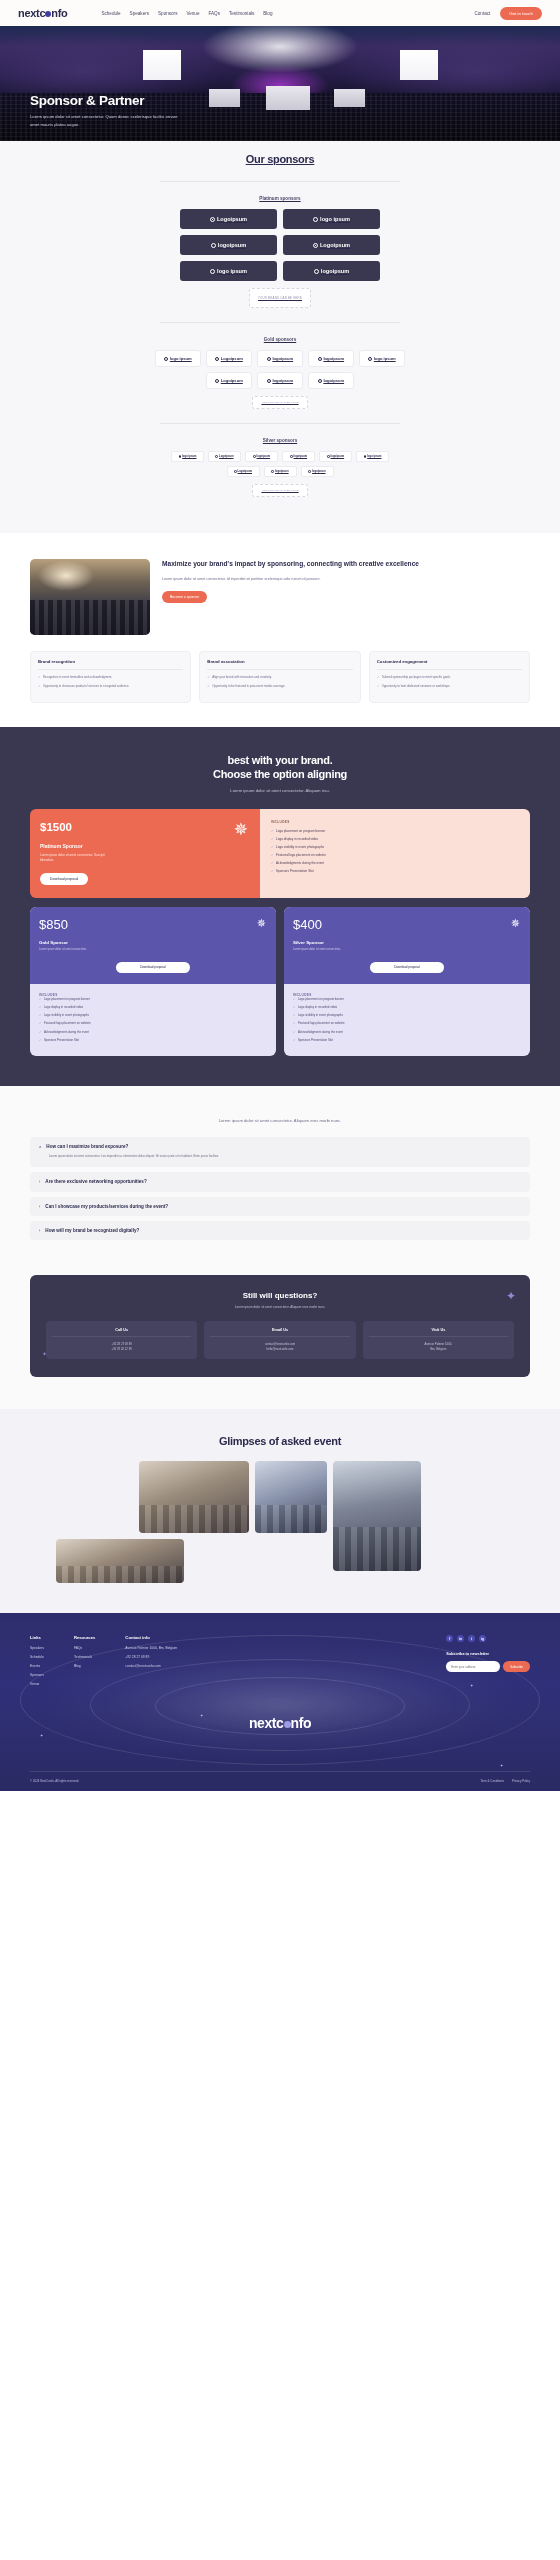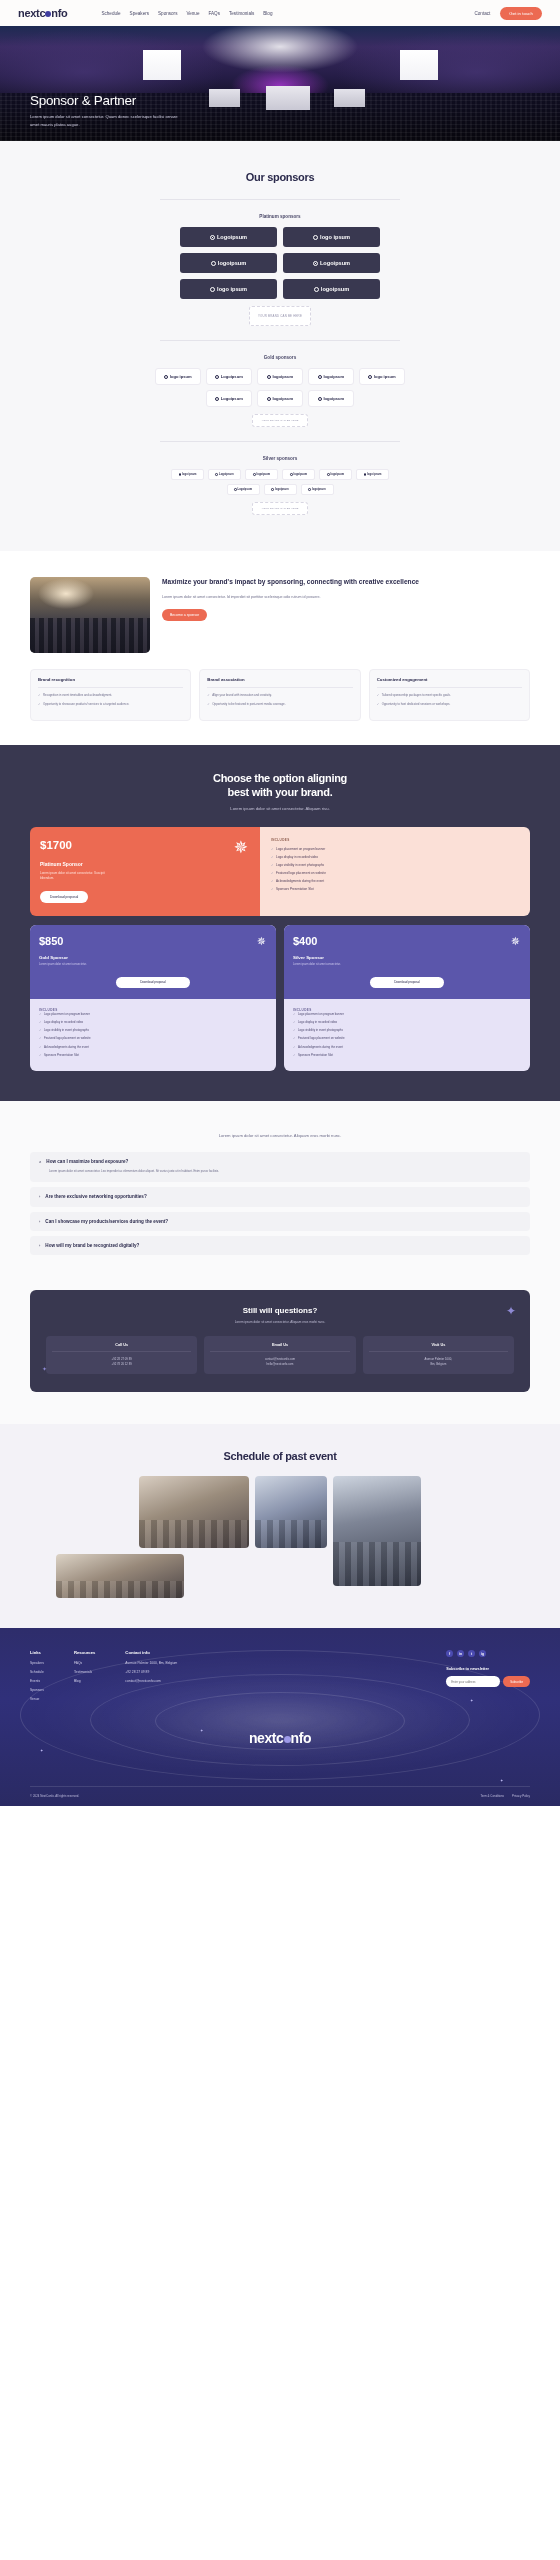--- a/index.html
+++ b/index.html
@@ -48,26 +48,26 @@
   }
   .screen-l, .screen-r {
     position: absolute; top: 24px; width: 38px; height: 30px;
     background: linear-gradient(180deg,#ffffff,#f2f2f6);
   }
   .screen-l { left: 143px; } .screen-r { left: 400px; }
   .stage-c { position: absolute; left: 266px; top: 60px; width: 44px; height: 24px; background: linear-gradient(180deg,#e9e8ee,#c9c8d4); }
   .stage-l { position: absolute; left: 209px; top: 63px; width: 31px; height: 18px; background: linear-gradient(180deg,#e3e2ea,#c2c1cd); }
   .stage-r { position: absolute; left: 334px; top: 63px; width: 31px; height: 18px; background: linear-gradient(180deg,#e3e2ea,#c2c1cd); }
   .hero-content { position: absolute; left: 30px; bottom: 13px; z-index: 4; }
-  .hero-title { color: #fff; font-size: 13.5px; font-weight: 400; letter-spacing: -0.3px; }
+  .hero-title { color: #fff; font-size: 13.5px; font-weight: 700; letter-spacing: -0.3px; }
   .hero-sub { color: #cfcde0; font-size: 4.2px; line-height: 1.75; margin-top: 5px; max-width: 150px; }
   .sec-title { text-align: center; font-size: 11px; font-weight: 700; color: #2b2a4c; letter-spacing: -0.3px; }
   .sec-sub { text-align: center; font-size: 4.2px; color: #6e6d8a; margin-top: 6px; }
 
-  .sponsors-sec { background: #f7f7f9; padding: 30px 0 36px; }
+  .sponsors-sec { background: #f7f7f9; padding: 12px 0 36px; text-decoration: underline; }
   .hr { width: 240px; height: 1px; background: #e4e3ea; margin: 16px auto 0; }
   .tier-label { text-align: center; font-size: 4.6px; font-weight: 600; color: #4a4868; margin: 14px 0 8px; }
 
   .logo-grid { display: flex; flex-wrap: wrap; gap: 6px; justify-content: center; width: 200px; margin: 0 auto; }
   .logo-card {
     background: #393850; border-radius: 3px; height: 20px;
     display: flex; align-items: center; justify-content: center;
     color: #fff; font-weight: 700; gap: 2px; flex: 0 0 97px;
   }
   .logo-card.sz-p { font-size: 5.6px; }
@@ -136,21 +136,21 @@
   .btn-dl { margin-top: 10px; background:#fff; color:#2b2a4c; border:none; border-radius:14px; font-size:3.3px; padding:4px 10px; cursor:pointer; }
   .star { position:absolute; right:12px; top:12px; color:#fff; font-size:17px; line-height:1; }
   .price-right { flex:1; background:#fbe0d7; padding: 11px 11px; }
   .inc-label { font-size:3px; font-weight:700; color:#8c5b4c; letter-spacing:.4px; }
   .inc-list { margin-top:5px; }
   .inc-list li { list-style:none; font-size:3.1px; color:#55425c; line-height:1.55; display:flex; gap:2.5px; margin-bottom:3.2px; }
 
   .price-bottom { display:flex; gap:8px; margin-top:9px; }
   .price-card { flex:1; border-radius:6px; overflow:hidden; background:#e7e3f7; }
   .pc-head { background:#5b56ab; padding:10px 9px 11px; position:relative; }
-  .pc-amount { font-size:11px; font-weight:700; color:#fff; }
+  .pc-amount { font-size:13px; font-weight:400; color:#fff; }
   .pc-name { font-size:4.4px; font-weight:600; color:#fff; margin-top:8px; }
   .pc-desc { font-size:2.7px; color:#ccc8ee; line-height:1.65; margin-top:3px; max-width:78px; }
   .pc-star { position:absolute; right:10px; top:11px; color:#fff; font-size:11px; line-height:1; }
   .pc-btn { display:block; margin:9px auto 0; background:#fff; color:#2b2a4c; border:none; border-radius:12px; font-size:3px; padding:3.5px 0; width:74px; cursor:pointer; }
   .pc-body { padding:9px 9px 10px; }
   .pc-body .inc-label { color:#6c6596; }
   .pc-body li { list-style:none; font-size:2.9px; color:#4f4a70; line-height:1.5; display:flex; gap:2.4px; margin-bottom:3.4px; }
 
   
   .faq { background:#fafafb; padding: 26px 30px 30px; }
@@ -412,28 +412,28 @@
             <li>
               <span class="chk">✓</span>
               <span>Opportunity to host dedicated sessions or workshops.</span>
             </li>
           </ul>
         </div>
       </div>
   </div>
 
   <div class="pricing">
+    <div class="sec-title">best with your brand.</div>
     <div class="sec-title">Choose the option aligning</div>
-    <div class="sec-title">best with your brand.</div>
     <div class="sec-sub">Lorem ipsum dolor sit amet consectetur. Aliquam risu.</div>
 
     <div class="price-top">
       <div class="price-left">
         <div class="star">✵</div>
-        <div class="price-amount">$1700</div>
+        <div class="price-amount">$1500</div>
         <div class="price-name">Platinum Sponsor</div>
         <div class="price-desc">Lorem ipsum dolor sit amet consectetur. Suscipit bibendum.</div>
         <button class="btn-dl">Download proposal</button>
       </div>
       <div class="price-right">
         <div class="inc-label">INCLUDES</div>
         <ul class="inc-list" id="plat-feats">
             <li>
               <span class="chk">✓</span>
               <span>Logo placement on program banner</span>
@@ -596,21 +596,21 @@
             <div class="cb-t">Visit Us</div>
             <hr class="cb-hr">
             <div class="cb-l">Avenue Palmier 1000,</div>
             <div class="cb-l">Bm, Belgium</div>
           </div>
         </div>
     </div>
   </div>
 
   <div class="gallery">
-    <div class="sec-title">Schedule of past event</div>
+    <div class="sec-title">Glimpses of asked event</div>
     <div class="g-row">
       <div class="g-img g1"></div>
       <div class="g-img g2"></div>
       <div class="g-col">
         <div class="g-img g3"></div>
       </div>
     </div>
     <div class="g-row2">
       <div class="g-img g4"></div>
     </div>

